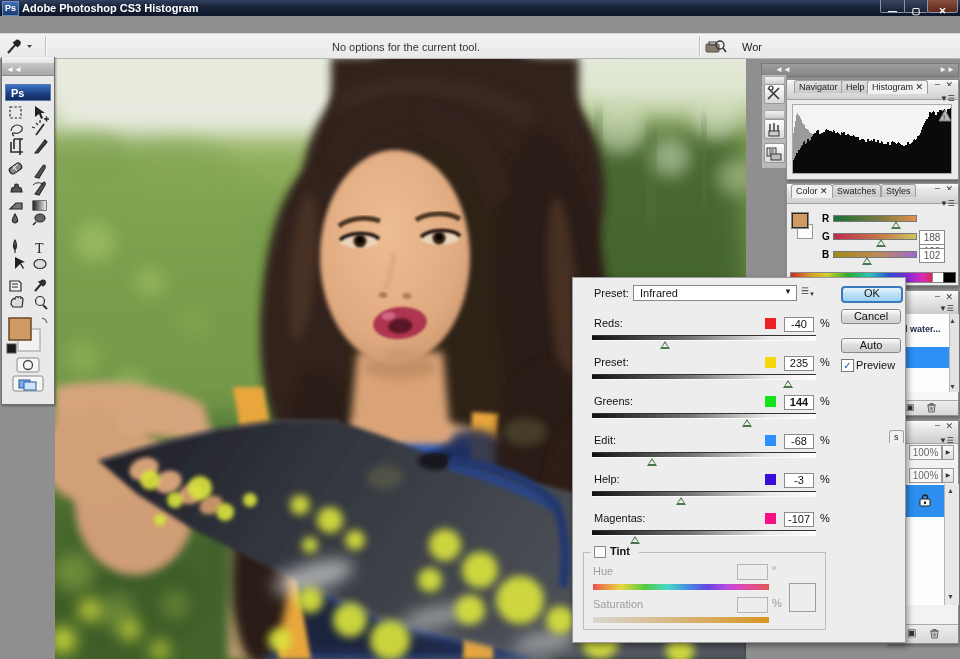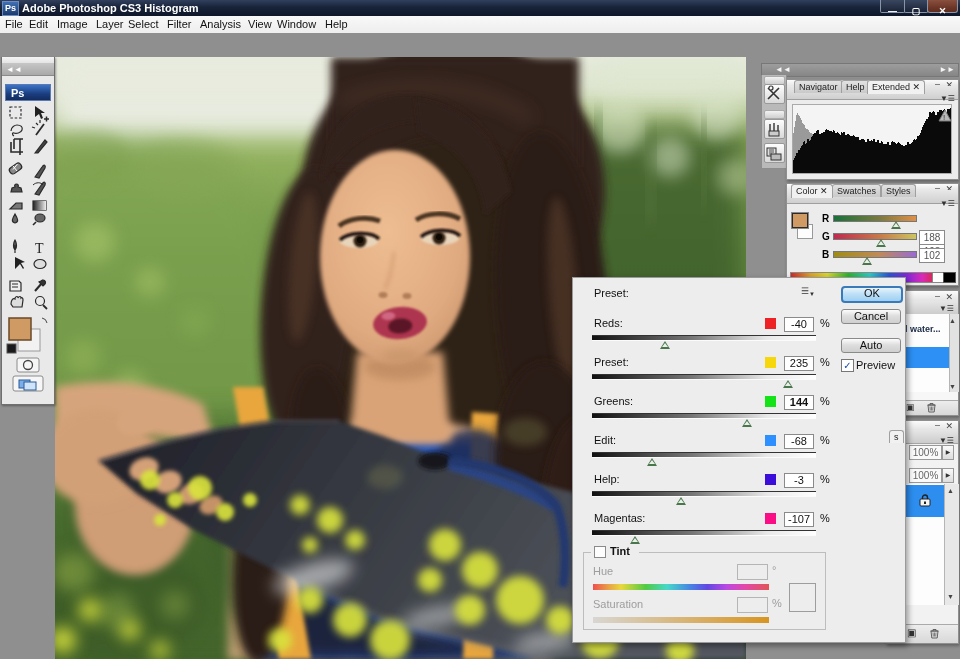--- a/index.html
+++ b/index.html
@@ -231,31 +231,36 @@
   </g>
   </svg>
   </div>
 
   <div class="abs" id="titlebar"></div>
   <div class="abs" id="psicon">Ps</div>
   <div class="abs" id="title">Adobe Photoshop CS3 Histogram</div>
   <div class="abs winbtn" id="btnmin"><span class="winglyph">—</span></div>
   <div class="abs winbtn" id="btnmax"><span class="winglyph">▢</span></div>
   <div class="abs winbtn" id="btncls"><span class="winglyph">✕</span></div>
-  <div class="abs" id="menubar">
-    <span style="left:5px">File</span>
-      <span style="left:29px">Edit</span>
-      <span style="left:57px">Image</span>
-    <span style="left:96px">Layer</span>
-      <span style="left:128px">Select</span>
-      <span style="left:167px">Filter</span>
-    <span style="left:200px">Analysis</span>
-      <span style="left:248px">View</span>
-      <span style="left:277px">Window</span>
-    <span style="left:325px">Help</span>
+  <div class="abs" id="optbar">
+    <svg width="40" height="24" viewBox="0 0 40 24" style="position:absolute;left:0;top:0;">
+      <path d="M8,19 L16,10" stroke="#333" stroke-width="2.2"></path>
+      <path d="M15,7 a3.2,3.2 0 0 1 5,4 l-2.5,2.5 -5,-5 Z" fill="#222"></path>
+      <path d="M27,11 l5,0 -2.5,3 Z" fill="#444"></path>
+    </svg>
+    <span class="vsep" style="left:45px"></span>
+    <span class="vsep" style="left:699px"></span>
+    <span class="abs" id="optmsg">No options for the current tool.</span>
+    <svg width="22" height="16" viewBox="0 0 22 16" style="position:absolute;left:705px;top:5px;">
+      <rect x="1" y="5" width="13" height="8" rx="1" fill="#8a7a6a" stroke="#555"></rect>
+      <rect x="4" y="3" width="7" height="3" fill="none" stroke="#555" stroke-width="1.2"></rect>
+      <circle cx="15" cy="6" r="4" fill="none" stroke="#333" stroke-width="1.3"></circle>
+      <path d="M18,9 L21,13" stroke="#333" stroke-width="1.6"></path>
+    </svg>
+    <span class="abs" id="wortxt">Wor</span>
   </div>
 
   <div class="abs" id="tools">
     <div class="hdr"></div>
     <div class="coll">◄◄</div>
     <div id="pslogo">Ps</div>
     <svg width="52" height="347" viewBox="0 0 52 347" style="position:absolute;left:0;top:0;">
       <g stroke="#2a2a2a" fill="none" stroke-width="1.2">
 
         <rect x="8" y="50" width="11" height="11" stroke-dasharray="2.5 1.8"></rect>
@@ -343,21 +348,21 @@
     </svg>
   </div>
 
   <div class="abs panel" id="panel1" style="left:786px;top:79px;width:171px;height:99px;">
     <div class="phdr"></div>
     <span class="pmin" style="right:18px;top:-1px;">–</span>
       <span class="pmin" style="right:5px;">✕</span>
     <div class="tabrow"></div>
     <span class="tab" style="left:7px;">Navigator</span>
     <span class="tab" style="left:54px;">Help</span>
-    <span class="tab act" style="left:80px;">Extended ✕</span>
+    <span class="tab act" style="left:80px;">Histogram ✕</span>
     <span style="position:absolute;right:3px;top:14px;font-size:8px;color:#333;">▼☰</span>
     <div id="histbox" style="position:absolute;left:5px;top:24px;width:158px;height:68px;background:#f4f4f4;border:1px solid #aaa;">
       <svg width="158" height="68" viewBox="0 0 158 68">
         <path fill="#9a9a9a" shape-rendering="crispEdges" d="M0,68 L0,30 L1,26.9 L2,18 L3,14.2 L4,6.0 L5,9.4 L6,10.4 L7,11.2 L8,14.8 L9,16.2 L10,19.0 L11,18.1 L12,21.2 L13,23.9 L14,23.4 L15,24.7 L16,25.6 L17,28.4 L18,27.8 L19,27.9 L20,30.0 L21,28.9 L22,31.1 L23,33.5 L24,32.2 L25,35.7 L26,33.3 L27,36.0 L28,34.4 L29,36.8 L30,35.5 L31,38.0 L32,36.6 L33,38.6 L34,37.7 L35,36.6 L36,38.8 L37,39.5 L38,39.9 L39,39.6 L40,41.0 L41,38.7 L42,42.0 L43,39.7 L44,43.0 L45,42.2 L46,44.0 L47,43.1 L48,45.0 L49,46.7 L50,46.0 L51,49.2 L52,47.0 L53,47.2 L54,48.0 L55,51.1 L56,49.0 L57,52.4 L58,50.0 L59,53.2 L60,51.0 L61,50.7 L62,52.0 L63,50.8 L64,53.0 L65,51.9 L66,54.0 L67,52.7 L68,55.0 L69,53.7 L70,68 Z"></path>
         <path fill="#0a0a0a" shape-rendering="crispEdges" d="M0,68 L0,57.6 L1,52.7 L2,53.9 L3,47.6 L4,49.3 L5,45.8 L6,45.1 L7,44.6 L8,42.1 L9,40.9 L10,39.1 L11,34.8 L12,37.8 L13,40.0 L14,35.4 L15,32.8 L16,34.7 L17,37.5 L18,32.8 L19,30.8 L20,31.8 L21,25.8 L22,29.7 L23,26.2 L24,26.5 L25,22.9 L26,27.8 L27,30.8 L28,27.2 L29,28.4 L30,27.7 L31,26.1 L32,27.2 L33,23.0 L34,25.8 L35,23.9 L36,26.7 L37,25.5 L38,25.6 L39,27.0 L40,26.3 L41,24.7 L42,27.3 L43,28.7 L44,26.6 L45,27.9 L46,27.5 L47,31.0 L48,28.3 L49,26.1 L50,29.0 L51,24.8 L52,28.4 L53,31.2 L54,28.4 L55,29.3 L56,28.8 L57,31.5 L58,30.8 L59,31.2 L60,31.6 L61,29.4 L62,31.8 L63,32.5 L64,32.1 L65,31.8 L66,33.2 L67,36.8 L68,33.0 L69,34.8 L70,32.7 L71,35.7 L72,34.5 L73,38.9 L74,35.4 L75,33.1 L76,35.1 L77,37.1 L78,34.9 L79,35.8 L80,35.3 L81,32.7 L82,35.4 L83,38.8 L84,35.7 L85,34.3 L86,36.5 L87,40.2 L88,36.1 L89,36.6 L90,37.3 L91,40.8 L92,38.1 L93,40.8 L94,37.2 L95,37.0 L96,37.6 L97,41.5 L98,39.1 L99,35.1 L100,37.8 L101,36.1 L102,38.1 L103,38.6 L104,39.1 L105,36.9 L106,38.1 L107,38.5 L108,39.1 L109,40.1 L110,40.5 L111,41.4 L112,40.0 L113,40.6 L114,39.4 L115,34.5 L116,38.8 L117,40.0 L118,37.7 L119,39.2 L120,35.8 L121,34.6 L122,34.2 L123,35.7 L124,33.1 L125,29.6 L126,32.4 L127,27.6 L128,27.9 L129,21.8 L130,22.4 L131,17.9 L132,17.8 L133,15.0 L134,12.9 L135,14.8 L136,9.2 L137,5.6 L138,8.1 L139,7.0 L140,7.9 L141,4.6 L142,8.5 L143,12.0 L144,7.3 L145,7.1 L146,6.2 L147,3.2 L148,6.3 L149,4.3 L150,6.9 L151,3.0 L152,4.8 L153,9.7 L154,5.5 L155,2.0 L156,5.1 L157,2 L158,4.7 L158,68 Z"></path>
         <path fill="#b8b8b8" stroke="#777" stroke-width="1" d="M146,16 L152,5 L158,16 Z"></path>
         <text x="151" y="15" font-size="8" text-anchor="middle" fill="#333">!</text>
       </svg>
     </div>
   </div>
@@ -439,20 +444,24 @@
       <span style="position:absolute;left:20px;top:2px;font-size:10px;color:#333;">▣</span>
       <svg width="9" height="11" viewBox="0 0 9 11" style="position:absolute;left:43px;top:3px;">
           <path d="M1,3 L8,3 L7.2,10 L1.8,10 Z M3,3 L3,1.5 L6,1.5 L6,3 M0.5,3 L8.5,3" fill="none" stroke="#555" stroke-width="0.9"></path>
           <path d="M3,4.5 L3.3,8.5 M4.5,4.5 L4.5,8.5 M6,4.5 L5.7,8.5" stroke="#555" stroke-width="0.7"></path>
         </svg>
     </div>
   </div>
 
   <div class="abs" id="dlg">
     <span class="lbl" style="left:21px;top:9px;">Preset:</span>
+    <div style="position:absolute;left:60px;top:7px;width:162px;height:14px;background:#fff;border:1px solid #888;">
+      <span style="position:absolute;left:6px;top:1px;">Infrared</span>
+      <span style="position:absolute;right:4px;top:1px;font-size:8px;color:#222;">▼</span>
+    </div>
     <div style="position:absolute;left:228px;top:8px;width:14px;height:12px;font-size:9px;color:#333;">☰<span style="position:absolute;left:8px;top:5px;font-size:6px;">▼</span></div>
 
     <span class="lbl" style="left:21px;top:39px;">Reds:</span>
     <span class="sw" style="left:192px;top:40px;background:#ee2224;"></span>
     <div class="valbox" style="left:211px;top:39px;">-40</div>
     <span class="lbl" style="left:247px;top:39px;">%</span>
     <div class="sbar" style="top:57px;"></div>
     <span class="tri" style="left:87px;top:63px;"></span>
 
     <span class="lbl" style="left:21px;top:78px;">Preset:</span>

